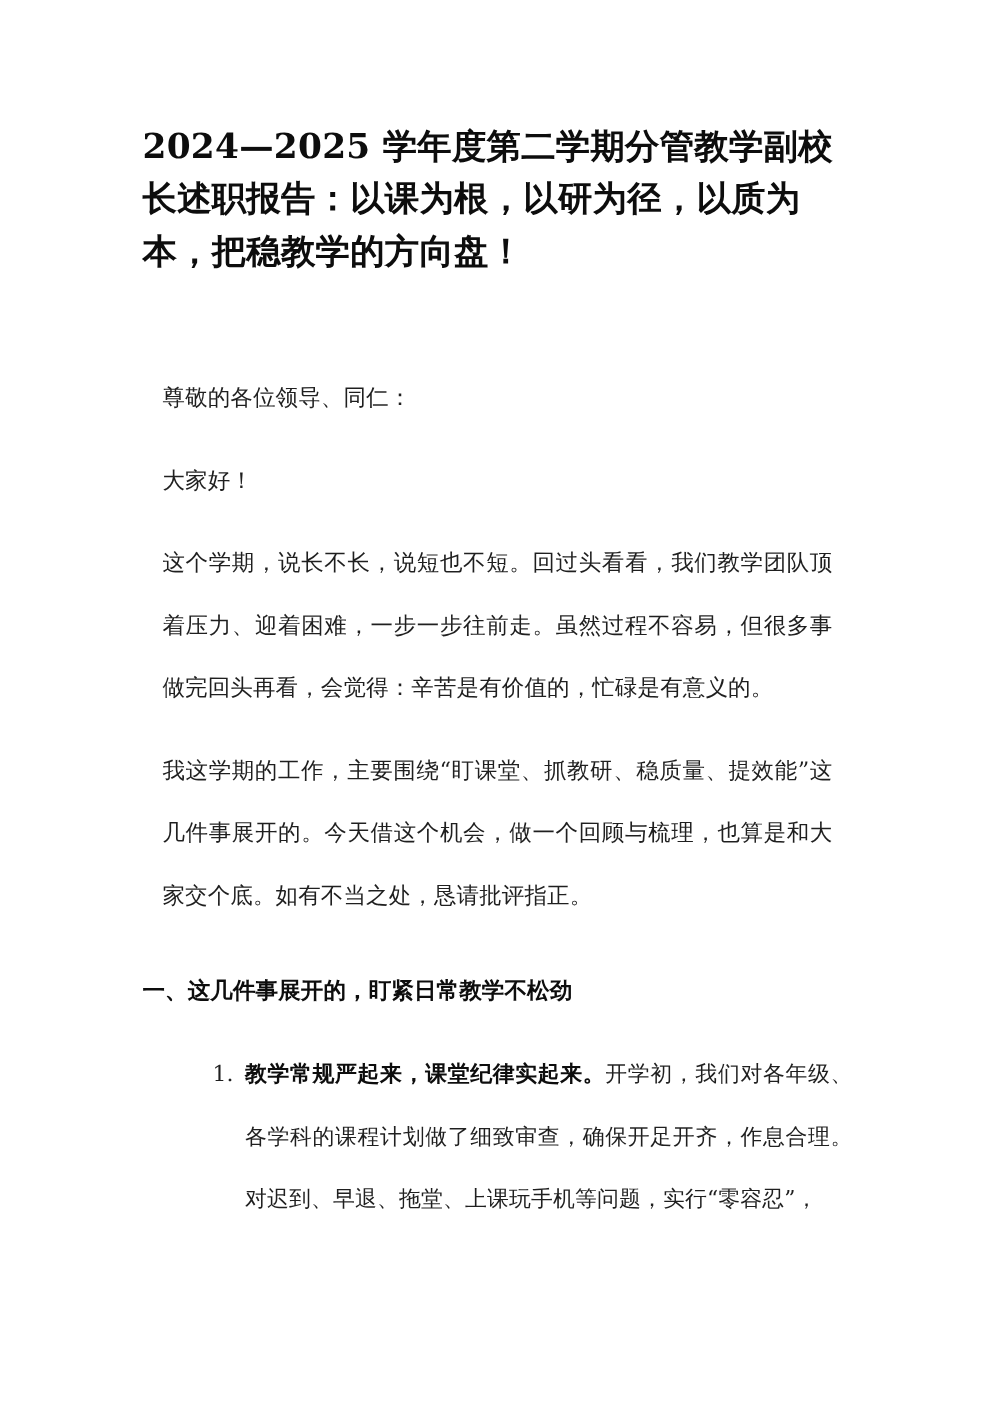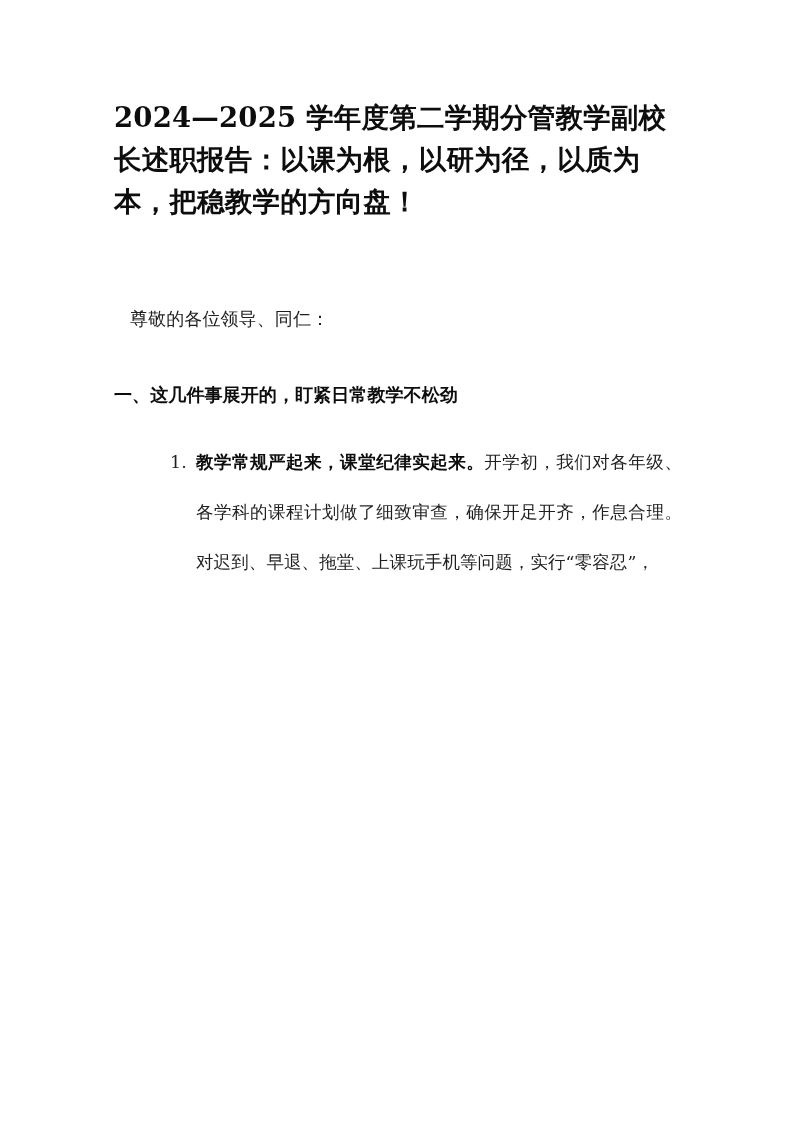--- a/index.html
+++ b/index.html
@@ -108,22 +108,25 @@
 <body>
 
 <div class="page">
 
   <h1 class="doc-title">2024—2025 学年度第二学期分管教学副校长述职报告：以课为根，以研为径，以质为本，把稳教学的方向盘！</h1>
 
   <div class="spacer-after-title"></div>
 
   <p class="para">尊敬的各位领导、同仁：</p>
 
+  <p class="para">大家好！</p>
 
+  <p class="para">这个学期，说长不长，说短也不短。回过头看看，我们教学团队顶着压力、迎着困难，一步一步往前走。虽然过程不容易，但很多事做完回头再看，会觉得：辛苦是有价值的，忙碌是有意义的。</p>
 
+  <p class="para">我这学期的工作，主要围绕“盯课堂、抓教研、稳质量、提效能”这几件事展开的。今天借这个机会，做一个回顾与梳理，也算是和大家交个底。如有不当之处，恳请批评指正。</p>
 
   <h2 class="section-heading">一、这几件事展开的，盯紧日常教学不松劲</h2>
 
 
   <ol class="ol-list">
     <li class="list-item">
       <span class="list-marker">1.</span><span class="bold-run">教学常规严起来，课堂纪律实起来。</span><span>开学初，我们对各年级、各学科的课程计划做了细致审查，确保开足开齐，作息合理。对迟到、早退、拖堂、上课玩手机等问题，实行“零容忍”，</span>
     </li>
   </ol>
 

